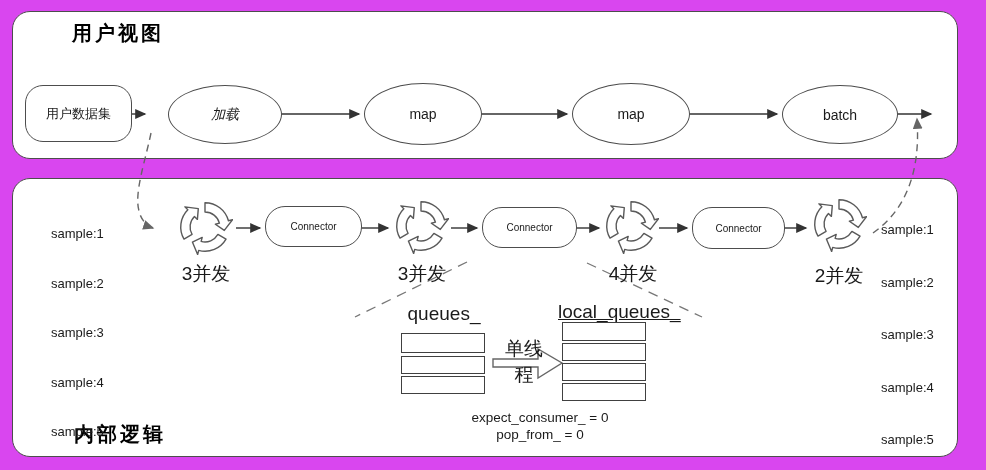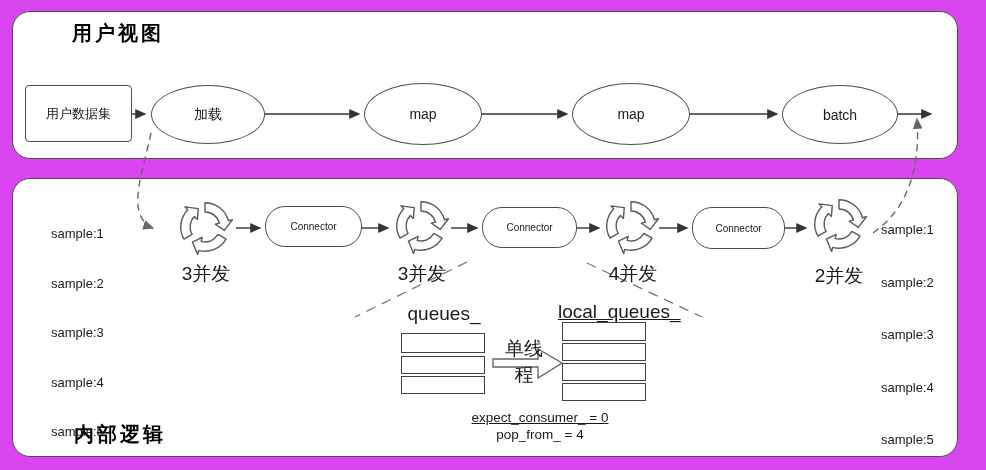--- a/index.html
+++ b/index.html
@@ -12,21 +12,21 @@
     position:absolute;z-index:0;border:1.6px solid #4d4d4d;border-radius:18px;background:#fff;
   }
   .big-title{
     position:absolute;z-index:2;font-family:"DejaVu Serif","Liberation Serif",serif;
     font-weight:bold;font-size:20px;letter-spacing:3px;color:#000;
   }
   .node{
     position:absolute;z-index:2;display:flex;align-items:center;justify-content:center;
     border:1.3px solid #4d4d4d;background:#fff;font-size:14px;
   }
-  .rectangle{border-radius:4px;font-size:13px;}
+  .rectangle{border-radius:18px;font-size:13px;}
   .ellipse{border-radius:50%;}
   .stadium{border-radius:20px;font-size:10px;}
   .sample-list{position:absolute;z-index:2;font-size:13px;line-height:16.5px;white-space:pre;}
   .small-label{position:absolute;z-index:2;font-size:19px;text-align:center;}
   .queue-slot{position:absolute;z-index:2;border:1.4px solid #404040;background:#fff;}
   .mono-ish{font-size:13px;}
 </style>
 </head>
 <body>
 
@@ -84,21 +84,21 @@
 
     <polygon points="493,359 538,359 538,349 562,363 538,378 538,367 493,367" fill="#fff" stroke="#666" stroke-width="1.4"></polygon>
   </svg>
 
   <div class="container" style="left:12px;top:11px;width:944px;height:146px;"></div>
 
   <div class="big-title" style="left:72px;top:20px;">用户视图</div>
 
   <div class="node rectangle" style="left:25px;top:85px;width:105px;height:55px;">用户数据集</div>
 
-  <div class="node ellipse" style="left:151px;top:85px;width:112px;height:57px;">加载</div>
+  <div class="node ellipse" style="left:168px;top:85px;width:112px;height:57px;font-style:italic;">加载</div>
   <div class="node ellipse" style="left:364px;top:83px;width:116px;height:60px;">map</div>
   <div class="node ellipse" style="left:572px;top:83px;width:116px;height:60px;">map</div>
   <div class="node ellipse" style="left:782px;top:85px;width:114px;height:57px;">batch</div>
 
   <div class="container" style="left:12px;top:178px;width:944px;height:277px;"></div>
 
   <div class="big-title" style="left:74px;top:421px;">内部逻辑</div>
 
   <div class="sample-list" style="left:51px;top:193px;">
     <div>sample:1</div>
@@ -133,16 +133,16 @@
   <div class="queue-slot" style="left:401px;top:376px;width:82px;height:16px;"></div>
 
   <div class="small-label" style="left:496px;top:336px;width:56px;">单线程</div>
 
   <div class="small-label" style="left:558px;top:301px;width:92px;text-decoration:underline;">local_queues_</div>
   <div class="queue-slot" style="left:562px;top:322px;width:82px;height:17px;"></div>
   <div class="queue-slot" style="left:562px;top:343px;width:82px;height:16px;"></div>
   <div class="queue-slot" style="left:562px;top:363px;width:82px;height:16px;"></div>
   <div class="queue-slot" style="left:562px;top:383px;width:82px;height:16px;"></div>
 
-  <div class="small-label mono-ish" style="left:440px;top:410px;width:200px;font-size:13.5px;text-decoration:underline;">expect_consumer_ = 0</div>
-  <div class="small-label mono-ish" style="left:440px;top:427px;width:200px;font-size:13.5px;">pop_from_ = 4</div>
+  <div class="small-label mono-ish" style="left:440px;top:410px;width:200px;font-size:13.5px;">expect_consumer_ = 0</div>
+  <div class="small-label mono-ish" style="left:440px;top:427px;width:200px;font-size:13.5px;">pop_from_ = 0</div>
 
 </div>
 
 </body></html>

